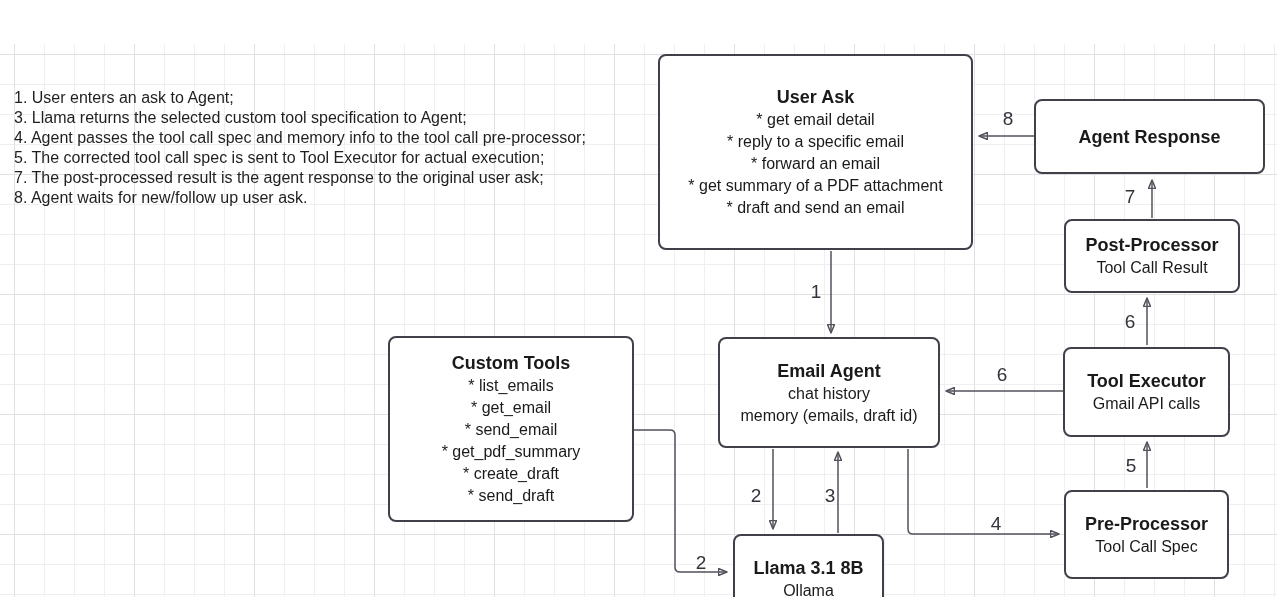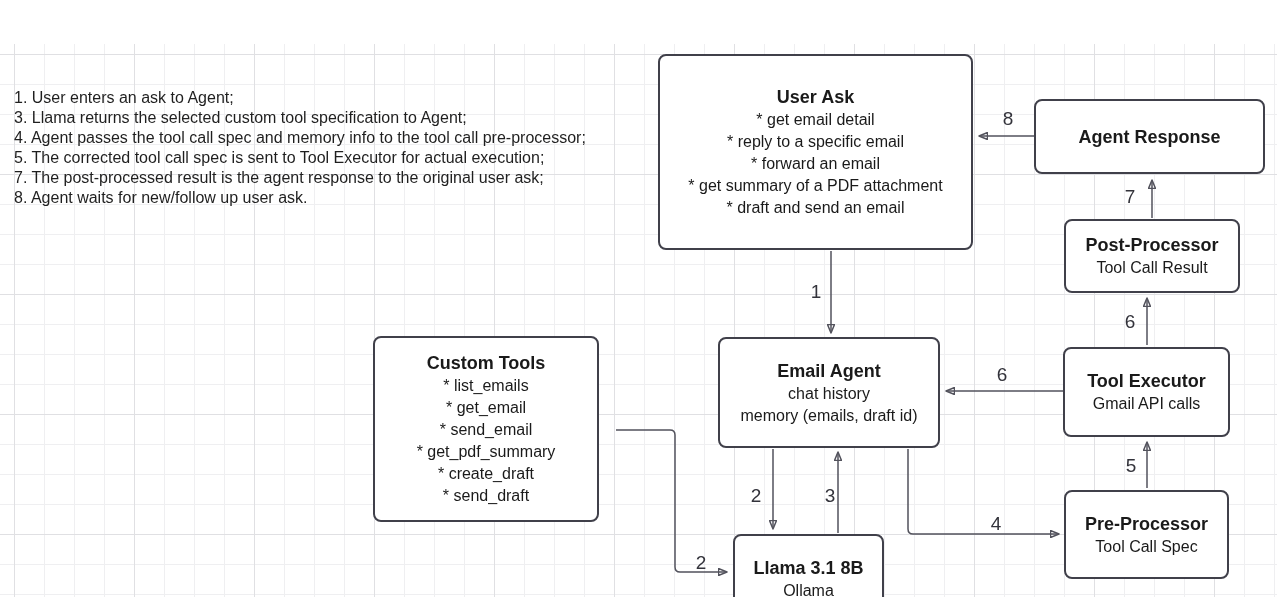--- a/index.html
+++ b/index.html
@@ -137,21 +137,21 @@
     <div class="title">Email Agent</div>
     <div>chat history</div>
     <div>memory (emails, draft id)</div>
   </div>
 
   <div class="node" style="left:1063px;top:303px;width:167px;height:90px">
     <div class="title">Tool Executor</div>
     <div>Gmail API calls</div>
   </div>
 
-  <div class="node" style="left:373px;top:292px;width:226px;height:186px">
+  <div class="node" style="left:388px;top:292px;width:246px;height:186px">
     <div class="title">Custom Tools</div>
     <div>* list_emails</div>
     <div>* get_email</div>
     <div>* send_email</div>
     <div>* get_pdf_summary</div>
     <div>* create_draft</div>
     <div>* send_draft</div>
   </div>
 
   <div class="node" style="left:1064px;top:446px;width:165px;height:89px">

